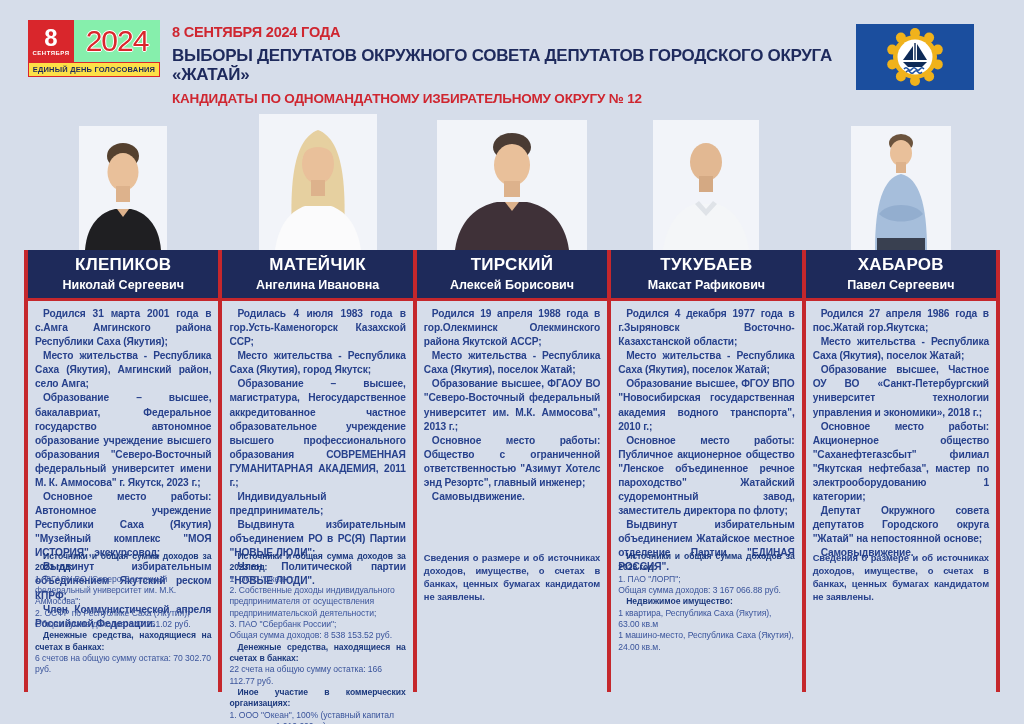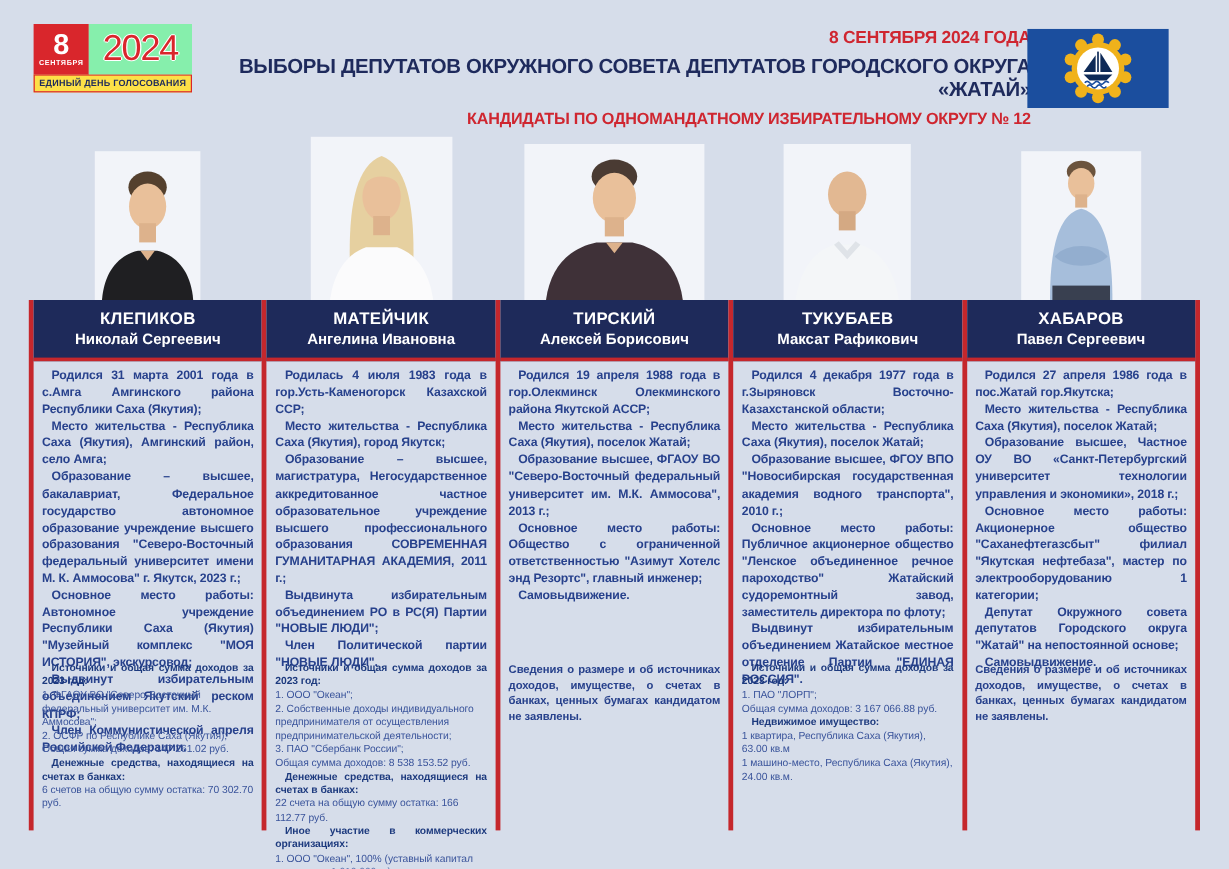--- a/index.html
+++ b/index.html
@@ -14,33 +14,33 @@
   .logo-row{display:flex;height:42px;}
   .logo-date{width:46px;background:#d9262c;color:#fff;display:flex;flex-direction:column;align-items:center;justify-content:center;line-height:1;}
   .logo-day{font-size:24px;font-weight:700;}
   .logo-month{font-size:6px;font-weight:700;letter-spacing:.5px;}
   .logo-year{flex:1;background:#86efac;display:flex;align-items:center;justify-content:center;
     color:#d9262c;font-size:30px;font-weight:400;letter-spacing:-1px;
     text-shadow:-1px 0 #fff,1px 0 #fff,0 -1px #fff,0 1px #fff;}
   .logo-strip{background:#fde047;border:1px solid #d9262c;color:#1e2a5c;
     font-size:7.5px;font-weight:700;text-align:center;padding:2px 1px;letter-spacing:.2px;}
   
-  .header{position:absolute;left:172px;right:165px;top:24px;text-align:right;line-height:1.15;}
+  .header{position:absolute;left:172px;right:165px;top:24px;text-align:left;line-height:1.15;}
   .header .date{color:#cf2630;font-size:14.5px;font-weight:700;letter-spacing:-.2px;margin-bottom:5px;}
   .header .title{color:#1e2a5c;font-size:17px;font-weight:700;letter-spacing:-.3px;margin-bottom:6px;}
   .header .subtitle{color:#cf2630;font-size:13.5px;font-weight:700;letter-spacing:-.2px;}
   
   .flag{position:absolute;left:856px;top:24px;width:118px;height:66px;}
   .flag svg{display:block;width:100%;height:100%;}
   
   .board{position:absolute;left:24px;top:250px;width:972px;display:flex;border-right:4px solid #c5272c;}
   .col{flex:1;height:442px;border-left:4px solid #c5272c;position:relative;min-width:0;}
   .col-head{background:#1e2a5a;height:48px;border-bottom:3px solid #c5272c;
     display:flex;flex-direction:column;justify-content:center;text-align:center;color:#fff;line-height:1.35;}
-  .surname{font-size:14px;font-weight:700;letter-spacing:.3px;}
+  .surname{font-size:17px;font-weight:700;letter-spacing:.3px;}
   .given{font-size:12.5px;font-weight:700;}
   .col-body{position:relative;height:391px;}
   .bio{padding:6px 7px 0 7px;}
   .bio p{margin:0;font-size:10.2px;line-height:1.38;font-weight:700;color:#27418c;
     text-align:justify;text-indent:8px;letter-spacing:-.1px;}
   .fin{position:absolute;top:250px;left:7px;right:7px;}
   .fin p{margin:0;font-size:8.6px;line-height:1.32;letter-spacing:-.05px;}
   .fin-h{font-weight:700;color:#1d3a7e;text-indent:8px;text-align:justify;}
   .fin-n{font-weight:400;color:#3a549b;}
   .fin-note{font-weight:700;color:#27418c;text-align:justify;font-size:9.4px !important;line-height:1.4 !important;}
@@ -151,20 +151,21 @@
     </div>
     <div class="col-head">
       <div class="surname">МАТЕЙЧИК</div>
       <div class="given">Ангелина Ивановна</div>
     </div>
     <div class="col-body">
       <div class="bio">
         <p>Родилась 4 июля 1983 года в гор.Усть-Каменогорск Казахской ССР;</p>
         <p>Место жительства - Республика Саха (Якутия), город Якутск;</p>
         <p>Образование – высшее, магистратура, Негосударственное аккредитованное частное образовательное учреждение высшего профессионального образования СОВРЕМЕННАЯ ГУМАНИТАРНАЯ АКАДЕМИЯ, 2011 г.;</p>
+        <p>Индивидуальный предприниматель;</p>
         <p>Выдвинута избирательным объединением РО в РС(Я) Партии "НОВЫЕ ЛЮДИ";</p>
         <p>Член Политической партии "НОВЫЕ ЛЮДИ".</p>
       </div>
       <div class="fin">
         <p class="fin-h">Источники и общая сумма доходов за 2023 год:</p>
         <p class="fin-n">1. ООО "Океан";</p>
         <p class="fin-n">2. Собственные доходы индивидуального предпринимателя от осуществления предпринимательской деятельности;</p>
         <p class="fin-n">3. ПАО "Сбербанк России";</p>
         <p class="fin-n">Общая сумма доходов: 8 538 153.52 руб.</p>
         <p class="fin-h">Денежные средства, находящиеся на счетах в банках:</p>

